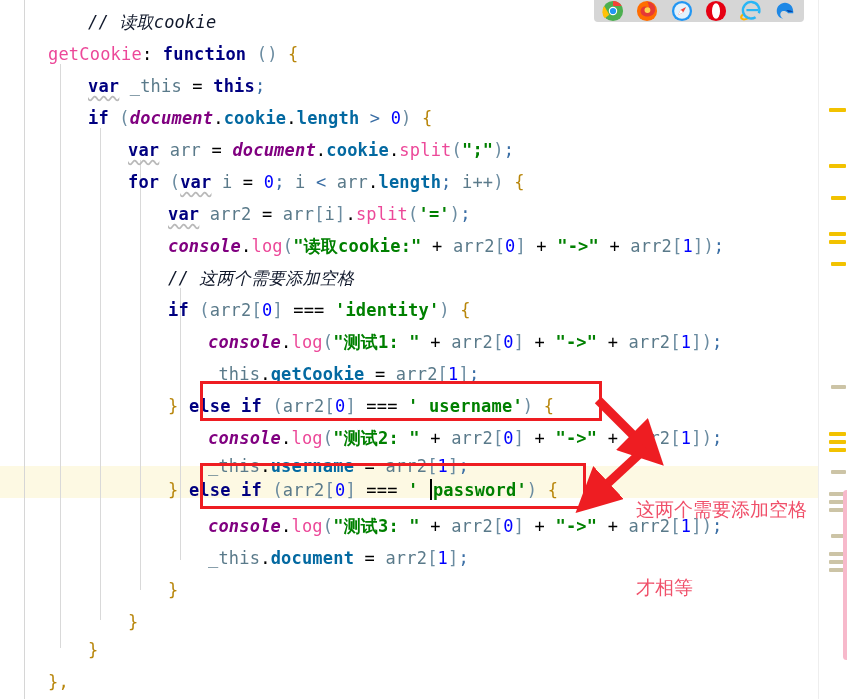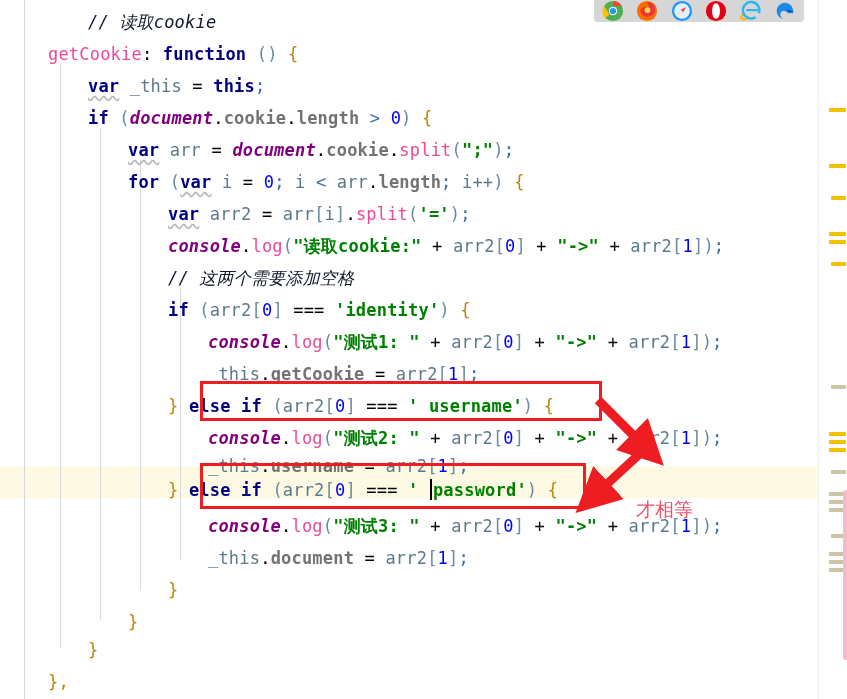--- a/index.html
+++ b/index.html
@@ -24,21 +24,21 @@
   .guide{position:absolute;width:1px;background:#d9d9d9;}
 
   
   .left-rule{position:absolute;left:24px;top:0;width:1px;height:699px;background:#d6d6d6;}
 
   
   .kw      {color:#000080;font-weight:bold;}
   .plain   {color:#5a7a8a;}
   .fn      {color:#ec4899;}                                
   .obj     {color:#800080;font-style:italic;font-weight:bold;} 
-  .prop    {color:#737373;font-weight:bold;}
+  .prop    {color:#0369a1;font-weight:bold;}
   .str     {color:#008000;font-weight:bold;}               
   .num     {color:#0000ff;}
   .comment {color:#0f172a;font-style:italic;}
   .punc    {color:#3a6ea5;}
   .op      {color:#000000;}
   .brace   {color:#b8860b;}
   .paren   {color:#6a8ba0;}
 
   .squiggle{
     text-decoration:underline wavy #b9b9b9;
@@ -125,20 +125,21 @@
     <defs>
       <marker id="ah" markerWidth="5" markerHeight="5" refX="2.2" refY="2.5" orient="auto">
         <path d="M0,0 L5,2.5 L0,5 z" fill="#ee1d22"></path>
       </marker>
     </defs>
     <line x1="10" y1="4" x2="58" y2="52" stroke="#ee1d22" stroke-width="9" marker-end="url(#ah)"></line>
     <line x1="58" y1="52" x2="6" y2="100" stroke="#ee1d22" stroke-width="9" marker-end="url(#ah)"></line>
   </svg>
 
   <div class="note" style="left:636px;top:444px;">
+    <div>这两个需要添加空格</div>
     <div>才相等</div>
   </div>
 
   <div class="iconbar">
     <svg class="bicon" viewBox="0 0 24 24">
       <circle cx="12" cy="12" r="11" fill="#4caf50"></circle>
       <path d="M12 1a11 11 0 0 1 9.5 5.5H12z" fill="#f44336"></path>
       <path d="M2.5 6.5 8 16 3 20A11 11 0 0 1 2.5 6.5z" fill="#ffc107"></path>
       <circle cx="12" cy="12" r="4.6" fill="#fff"></circle>
       <circle cx="12" cy="12" r="3.4" fill="#2196f3"></circle>

